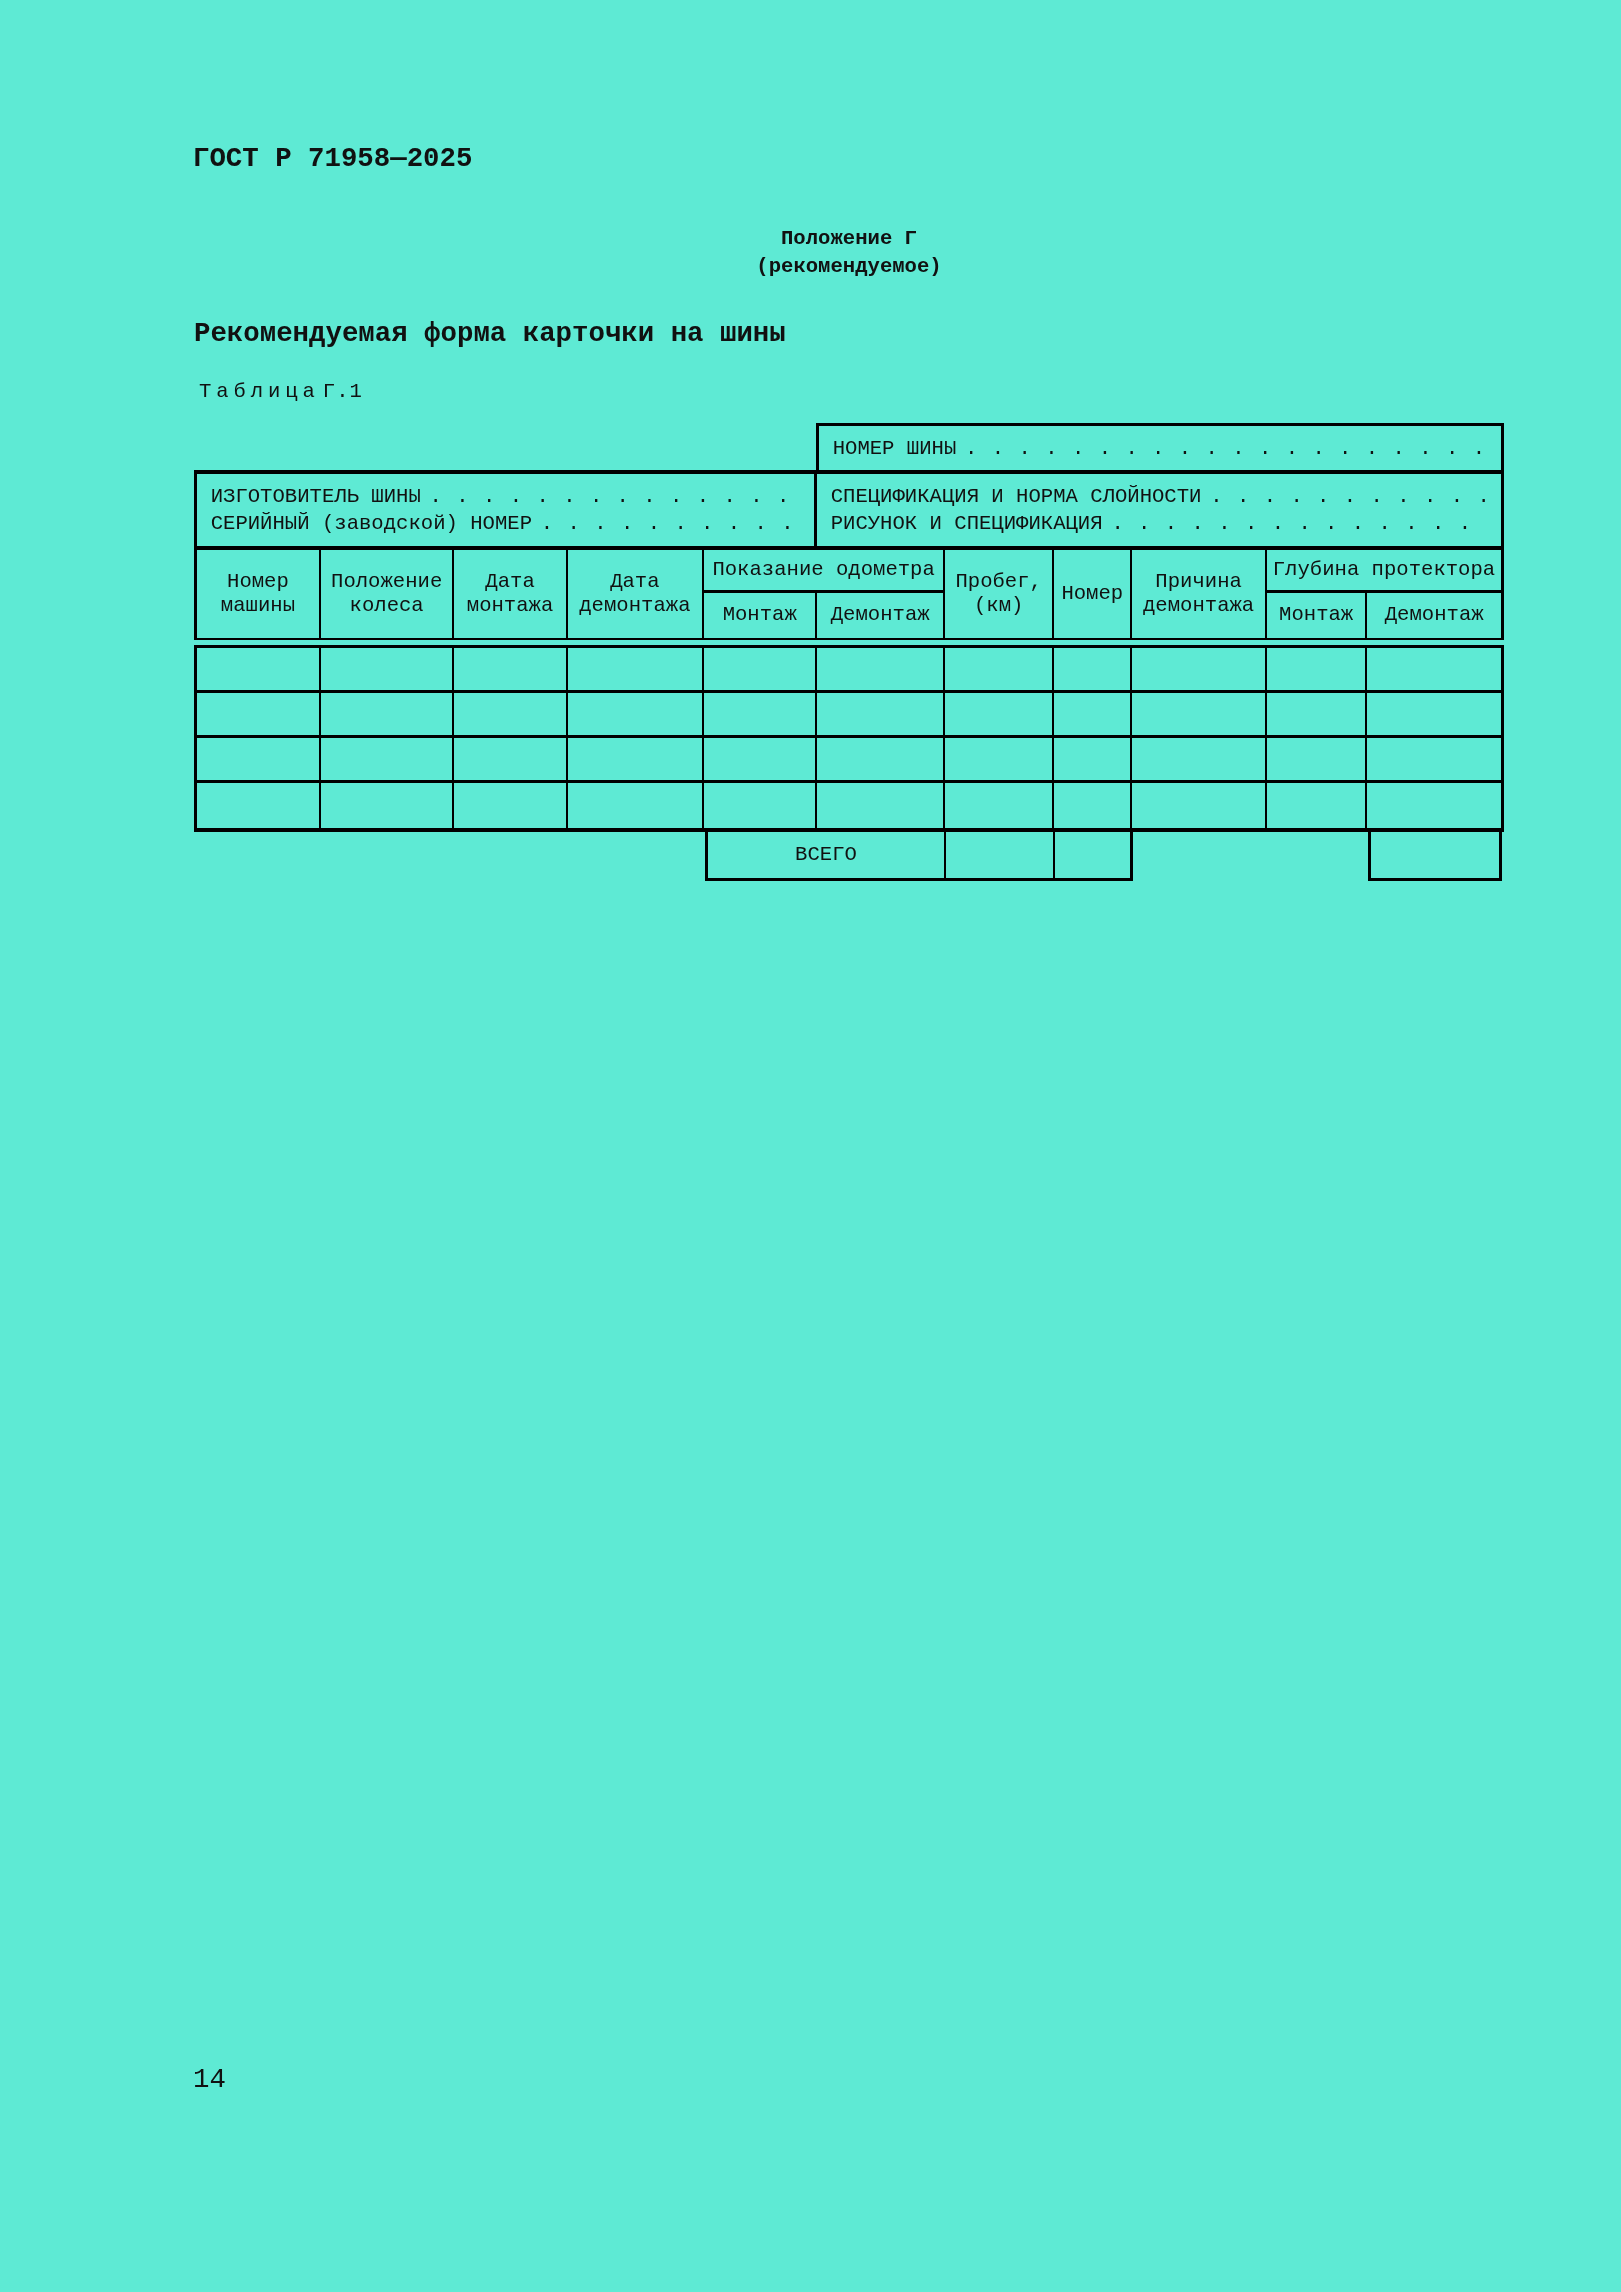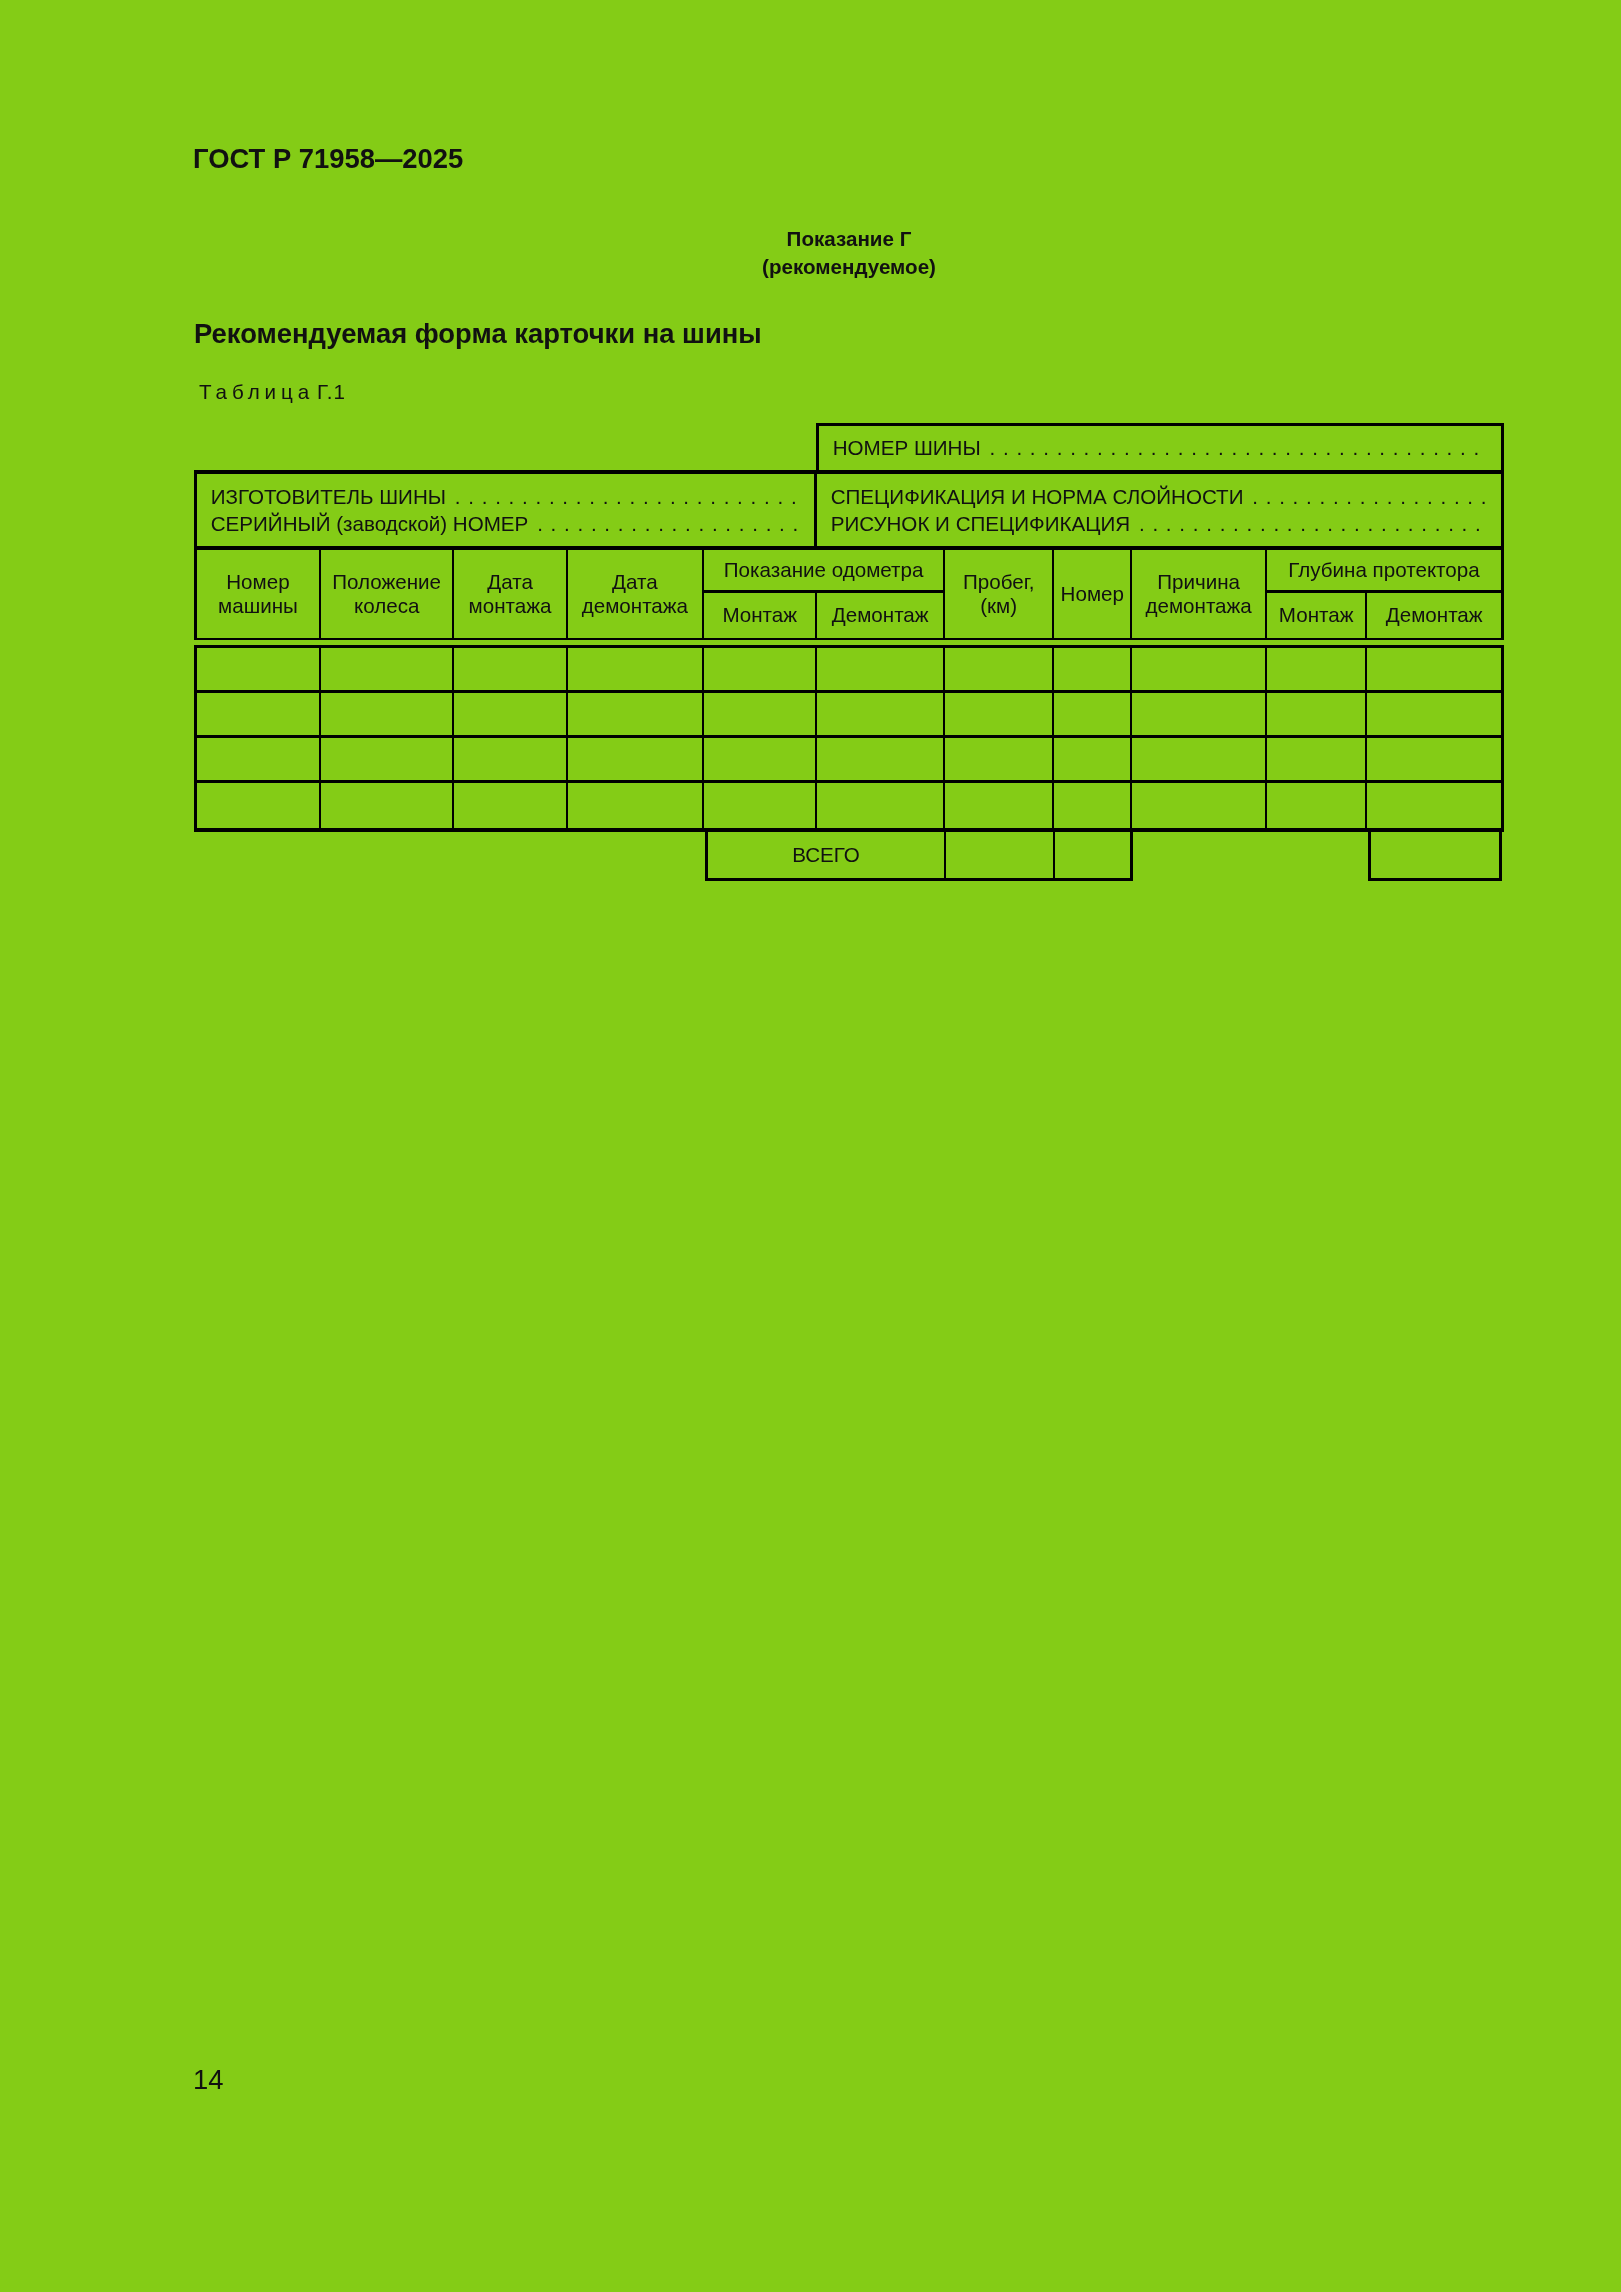--- a/index.html
+++ b/index.html
@@ -1,21 +1,21 @@
 <!DOCTYPE html>
 <html><head>
 <meta charset="utf-8">
 <style>
   html,body { margin:0; padding:0; background:#e8e8e8; }
   .page {
     position: relative;
     width: 1621px;
     height: 2293px;
-    background: #84cc16;
-    font-family: Liberation Sans, sans-serif;
+    background: #5eead4;
+    font-family: Liberation Mono, monospace;
     color: #111111;
     overflow: hidden;
   }
   * { box-sizing: border-box; }
 
   .doc-code {
     position: absolute; left: 193px; top: 143px;
     font-size: 27.4px; font-weight: bold; white-space: nowrap;
   }
   .titles {
@@ -105,21 +105,21 @@
   .page-number { position: absolute; left: 193px; top: 2064px; font-size: 27.4px; }
 </style>
 </head>
 <body>
 
 <div class="page">
 
   <div class="doc-code">ГОСТ Р 71958—2025</div>
 
   <div class="titles">
-    <div class="appendix-title">Показание Г</div>
+    <div class="appendix-title">Положение Г</div>
     <div class="appendix-sub">(рекомендуемое)</div>
   </div>
 
   <div class="form-title">Рекомендуемая форма карточки на шины</div>
 
   <div class="table-caption">
     <span class="cap-word">Таблица</span><span class="cap-num">Г.1</span>
   </div>
 
   <div class="tire-card">

